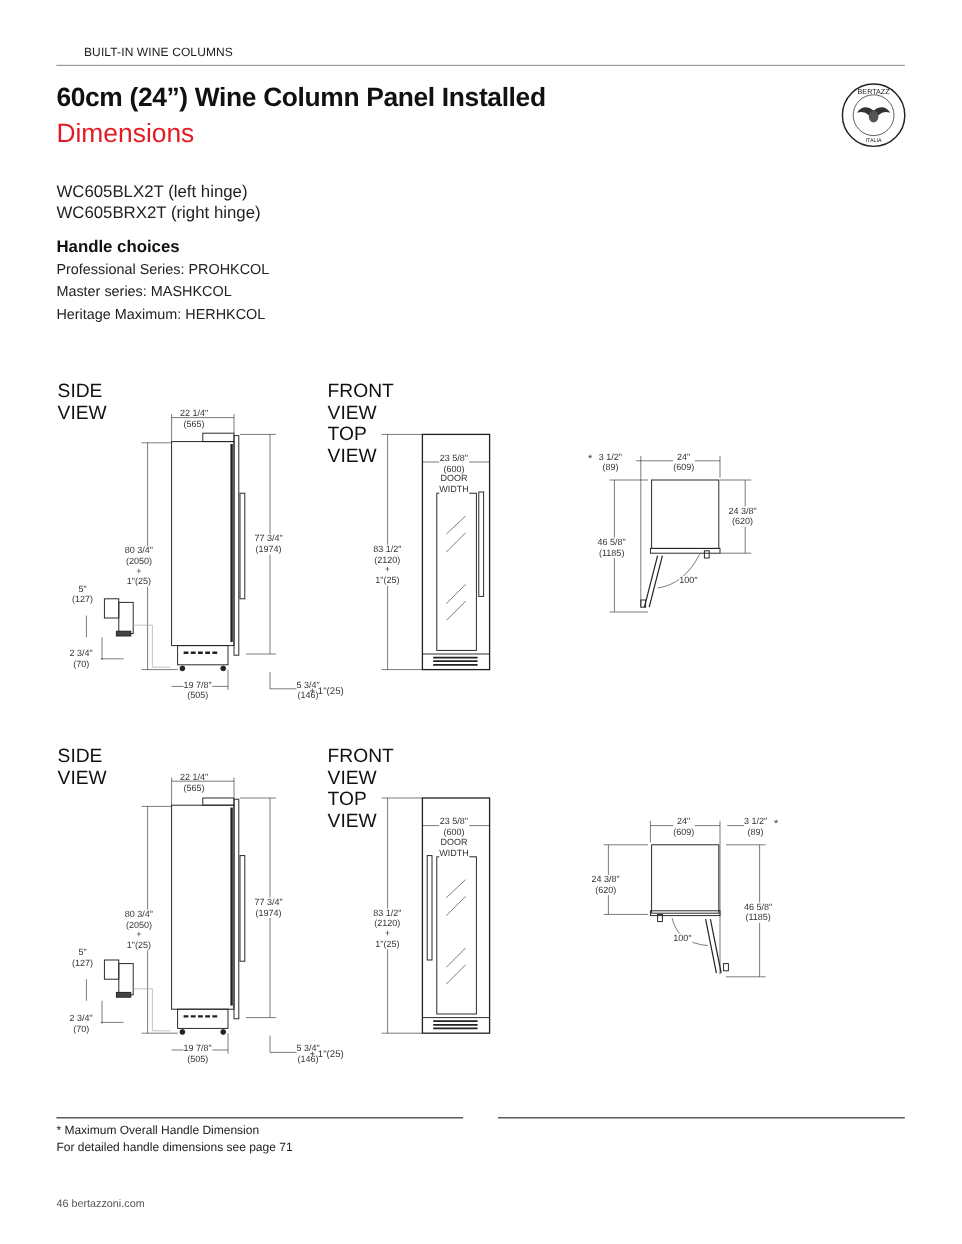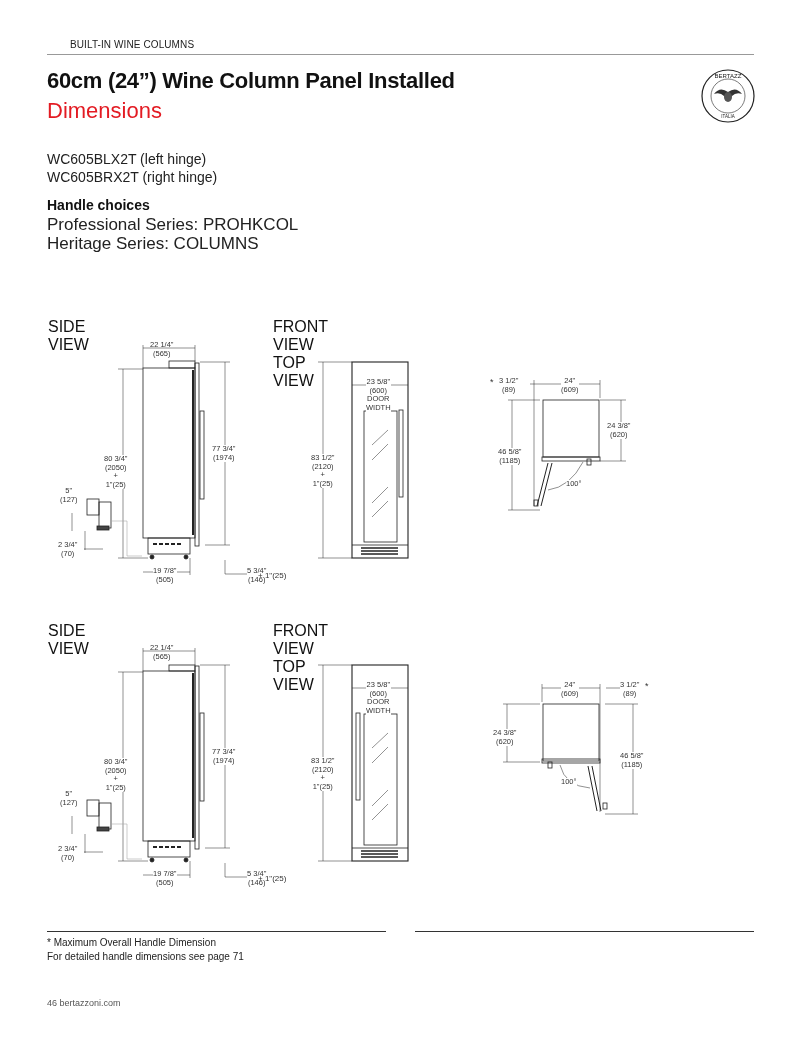--- a/index.html
+++ b/index.html
@@ -5,21 +5,21 @@
   html,body{margin:0;padding:0;background:#fff;}
   body{width:802px;height:1037px;position:relative;font-family:"Liberation Sans",sans-serif;color:#111;overflow:hidden;}
   .abs{position:absolute;}
   .section-label{left:47px;top:39px;font-size:10px;letter-spacing:0.1px;color:#222;padding-left:23px;}
   .top-rule{left:47px;top:54px;width:707px;height:1px;background:#999;}
   .title{left:47px;top:68px;font-size:22px;font-weight:bold;color:#111;letter-spacing:-0.3px;}
   .subtitle{left:47px;top:98px;font-size:22px;color:#e31b23;}
   .logo{left:700px;top:68px;width:56px;height:56px;}
   .models{left:47px;top:150px;font-size:14px;line-height:18px;color:#222;}
   .handle-h{left:47px;top:197px;font-size:14px;font-weight:bold;color:#111;}
-  .handles{left:47px;top:215px;font-size:17px;line-height:19px;color:#222;}
+  .handles{left:47px;top:215px;font-size:12px;line-height:19px;color:#222;}
   .view-label{font-size:16px;color:#111;}
   .dim{font-size:7.5px;color:#333;text-align:center;line-height:8.5px;position:absolute;white-space:nowrap;}
   svg{position:absolute;overflow:visible;}
   .foot-rule{height:1px;background:#333;top:931px;}
   .foot-text{font-size:10px;line-height:14px;color:#222;top:936px;}
   .page-num{left:47px;top:998px;font-size:9px;color:#555;}
 </style>
 </head>
 <body>
 
@@ -38,21 +38,22 @@
   </svg>
 </div>
 
 <div class="abs models">
   <div>WC605BLX2T (left hinge)</div>
   <div>WC605BRX2T (right hinge)</div>
 </div>
 <div class="abs handle-h">Handle choices</div>
 <div class="abs handles">
   <div>Professional Series: PROHKCOL</div>
-  <div>Heritage Series: COLUMNS</div>
+  <div>Master series: MASHKCOL</div>
+  <div>Heritage Maximum: HERHKCOL</div>
 </div>
 
 <div class="abs" style="left:0;top:0;">
   <div class="abs view-label" style="left:48px;top:318px;">SIDE VIEW</div>
   <div class="abs view-label" style="left:273px;top:318px;">FRONT VIEW TOP VIEW</div>
 
   <svg style="left:0;top:0" width="802" height="1037">
     <g stroke="#222" fill="none" stroke-width="0.8">
       <rect x="143" y="368" width="52" height="170"></rect>
       <rect x="169" y="361" width="26" height="7"></rect>

